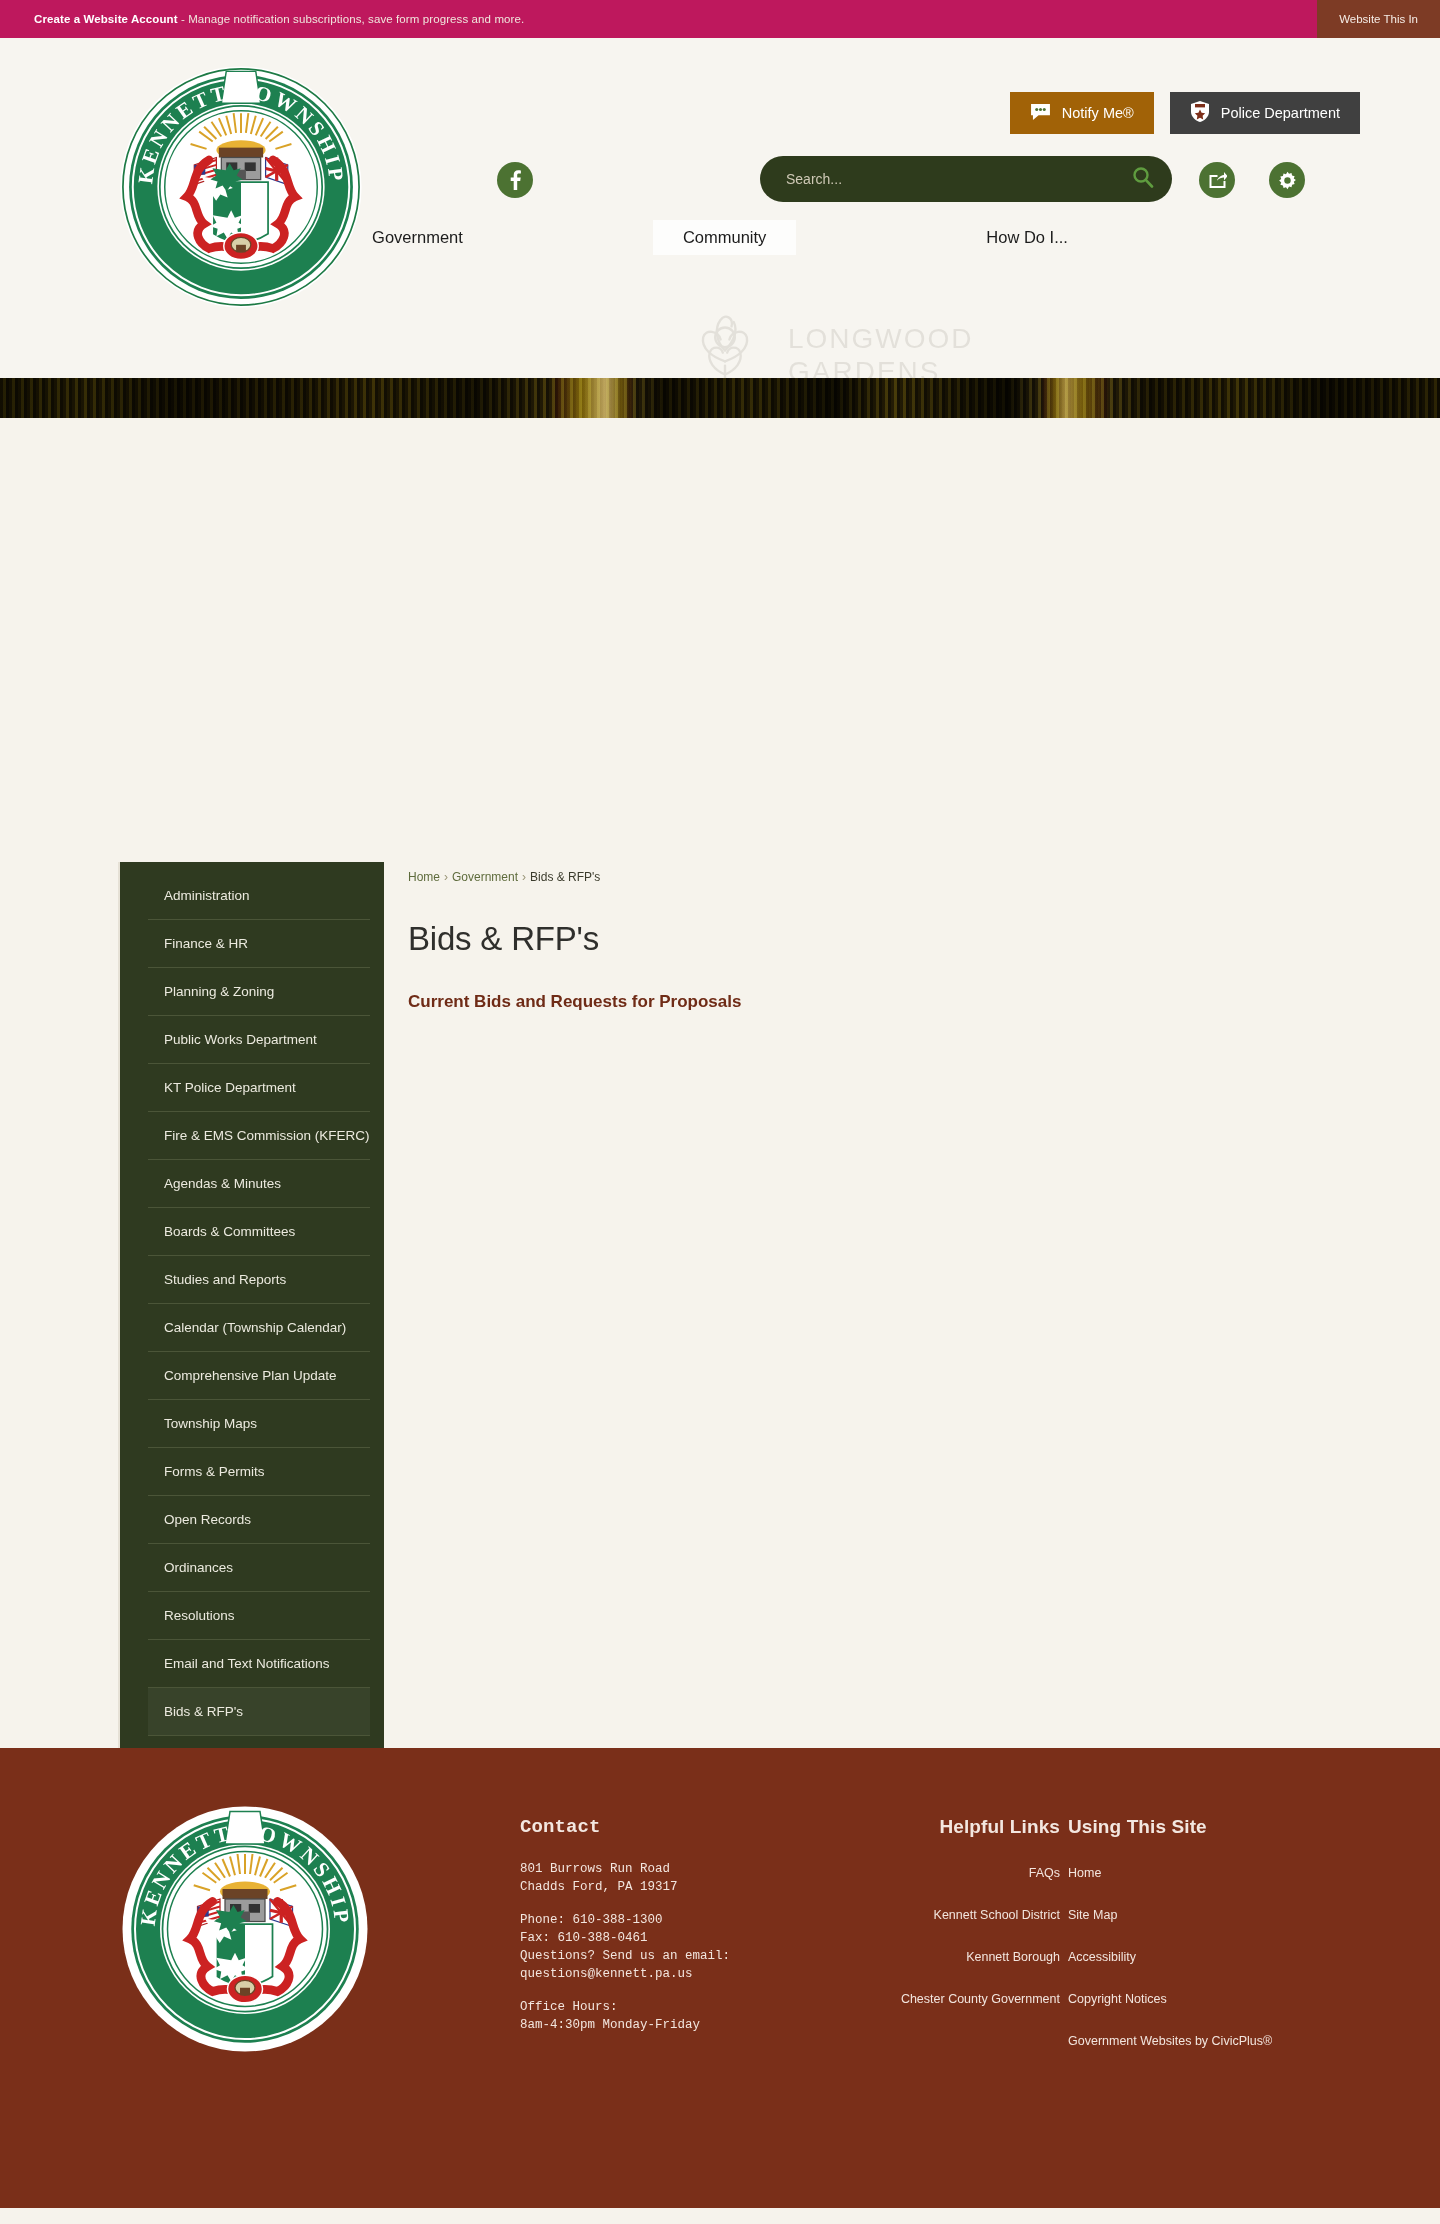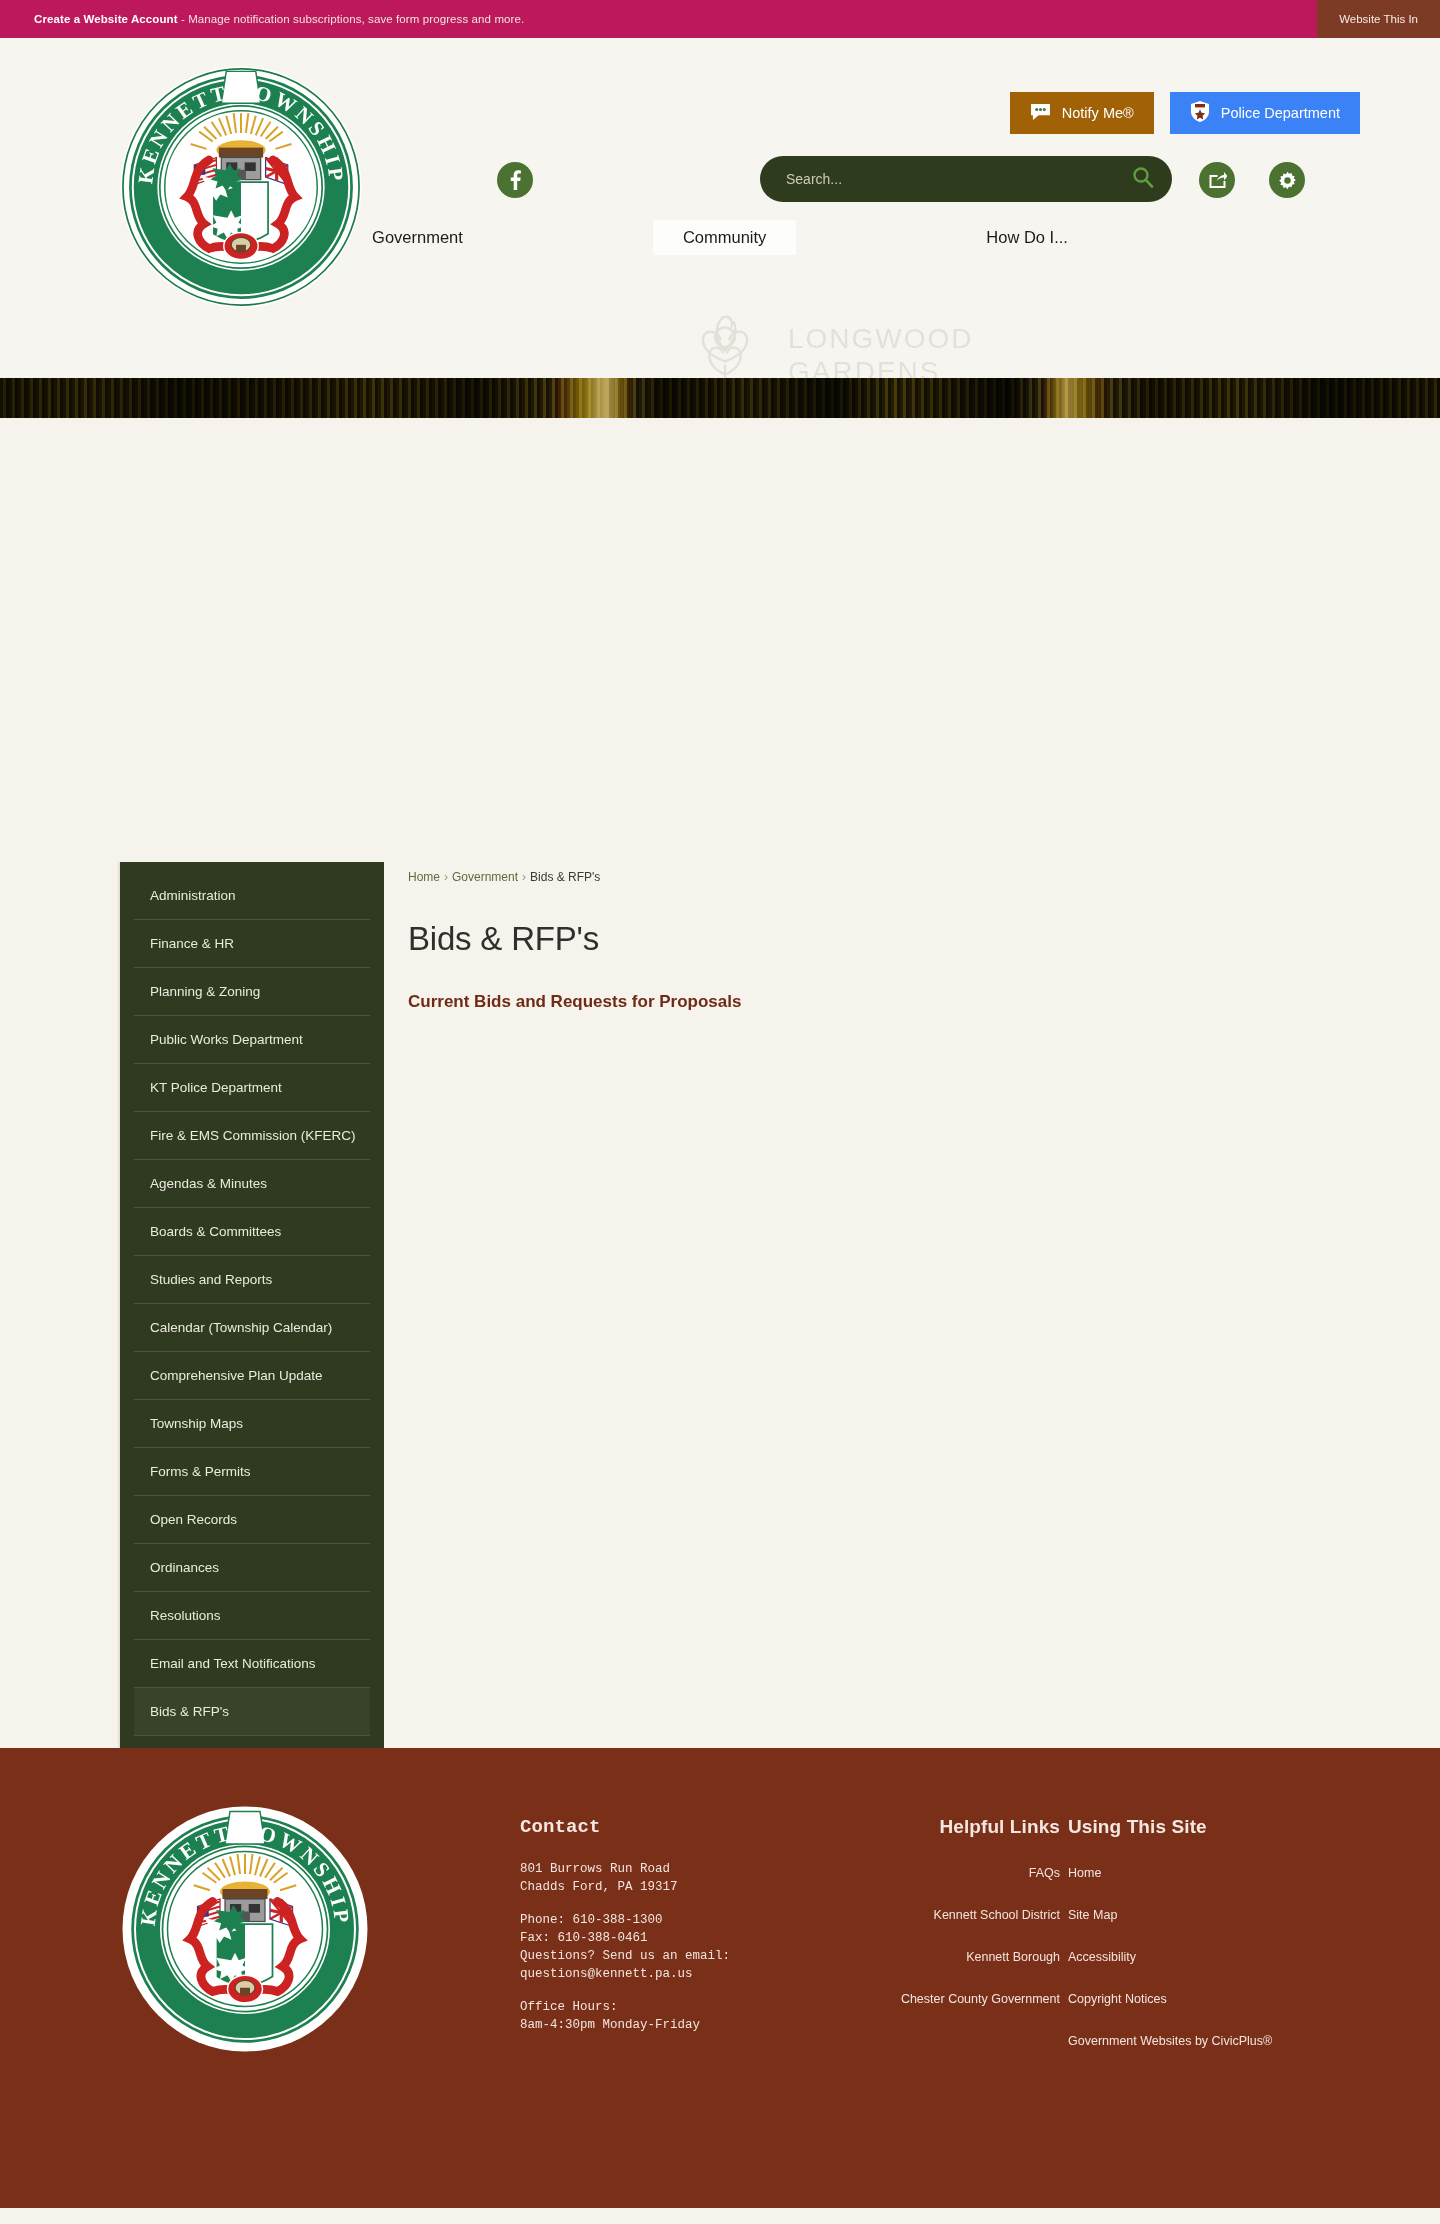--- a/index.html
+++ b/index.html
@@ -102,21 +102,21 @@
   }
   .hdr-btn {
     display: flex; align-items: center; gap: 11px;
     height: 42px; padding: 0 20px;
     border: none; cursor: pointer;
     font-family: inherit;
     font-size: 14.5px;
     color: #fff;
   }
   .hdr-btn.notify { background: #a16207; }
-  .hdr-btn.police { background: #3b82f6; }
+  .hdr-btn.police { background: #404040; }
 
   
   .search-row {
     position: absolute;
     left: 0; top: 118px;
     width: 1440px; height: 52px;
   }
   .fb-circle {
     position: absolute; left: 497px; top: 6px;
     width: 36px; height: 36px; border-radius: 50%;
@@ -177,21 +177,21 @@
     width: 1440px;
     background: #f6f3ec;
     padding-bottom: 40px;
     min-height: 1330px;
   }
   .sidebar {
     position: absolute;
     left: 118px; top: 444px;
     width: 266px;
     background: #2f3a20;
-    padding: 10px 0 24px 0;
+    padding: 10px 0 24px 14px;
     border-left: 2px solid #e6e1d6;
   }
   .side-item {
     padding: 16px 0 16px 16px;
     margin: 0 14px;
     color: #eceadf;
     font-size: 13.5px;
     border-bottom: 1px solid #4b5538;
     cursor: pointer;
   }

